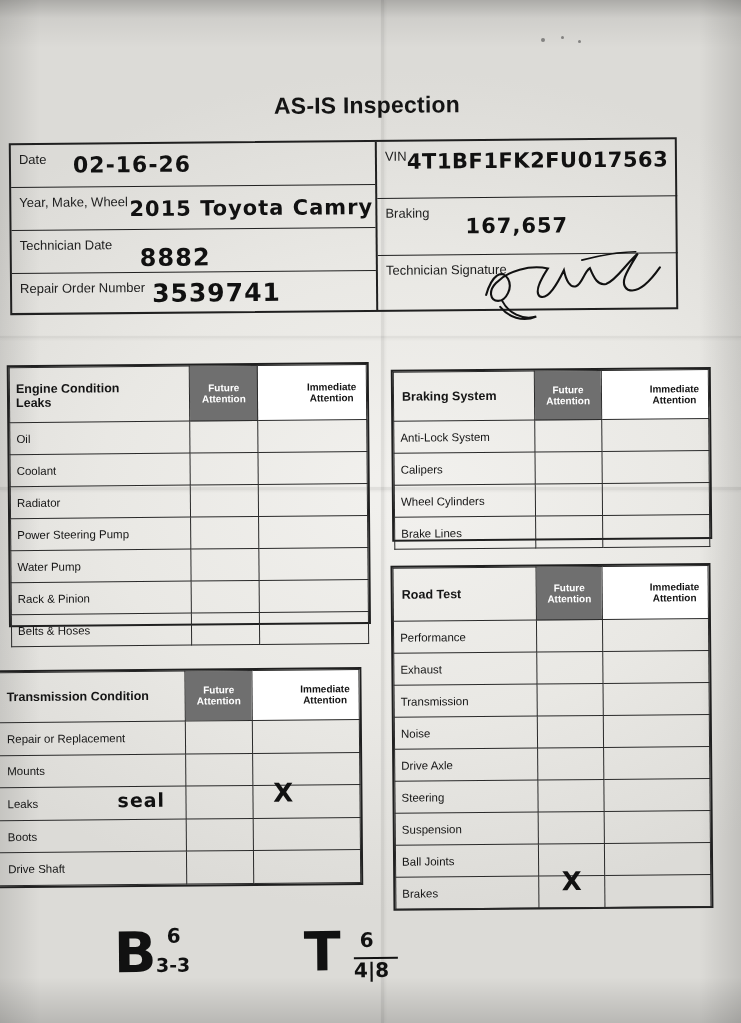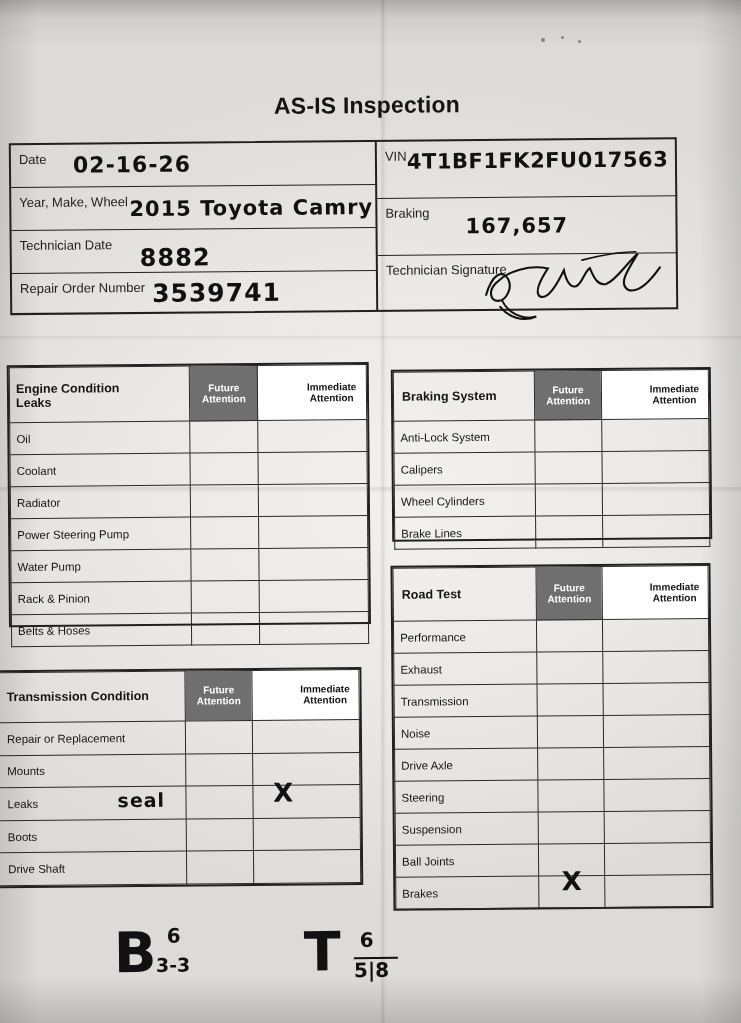--- a/index.html
+++ b/index.html
@@ -345,16 +345,16 @@
         </table>
     </div>
 
     <div class="bottomnote" style="left:110px;top:918px;font-size:56px;">B</div>
     <div class="bottomnote" style="left:163px;top:922px;font-size:20px;">6</div>
     <div class="bottomnote" style="left:152px;top:952px;font-size:19px;">3-3</div>
 
     <div class="bottomnote" style="left:300px;top:920px;font-size:54px;">T</div>
     <div class="bottomnote" style="left:356px;top:928px;font-size:20px;">6</div>
     <div style="position:absolute;left:350px;top:957px;width:44px;height:2px;background:#111;"></div>
-    <div class="bottomnote" style="left:350px;top:958px;font-size:20px;">5|8</div>
+    <div class="bottomnote" style="left:350px;top:958px;font-size:20px;">4|8</div>
 
   </div>
 </div>
 
 </body></html>

